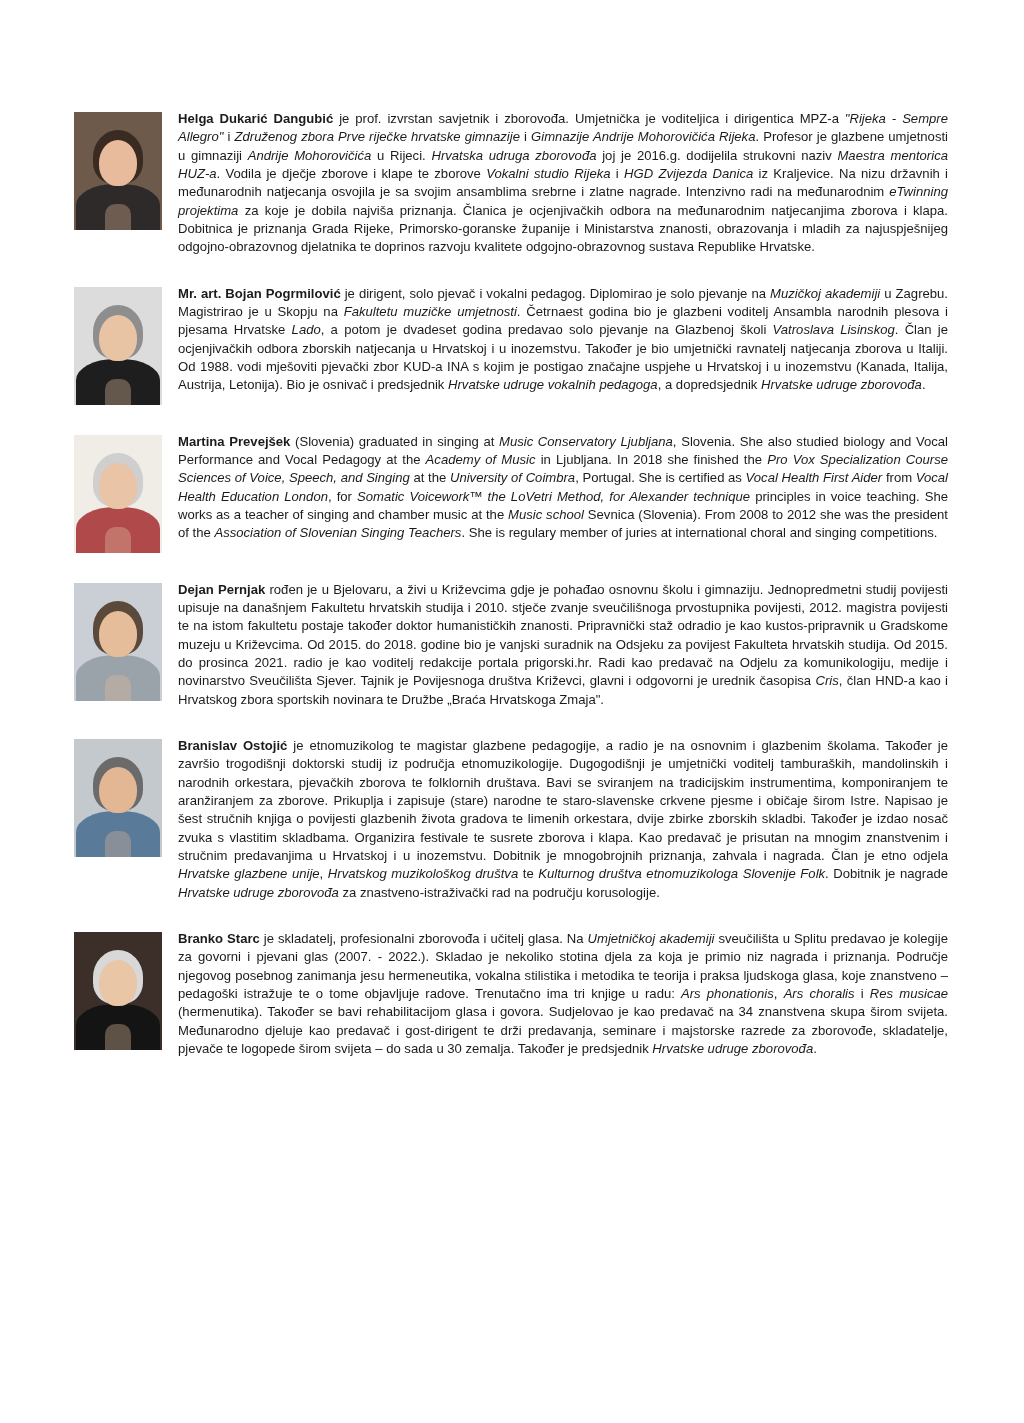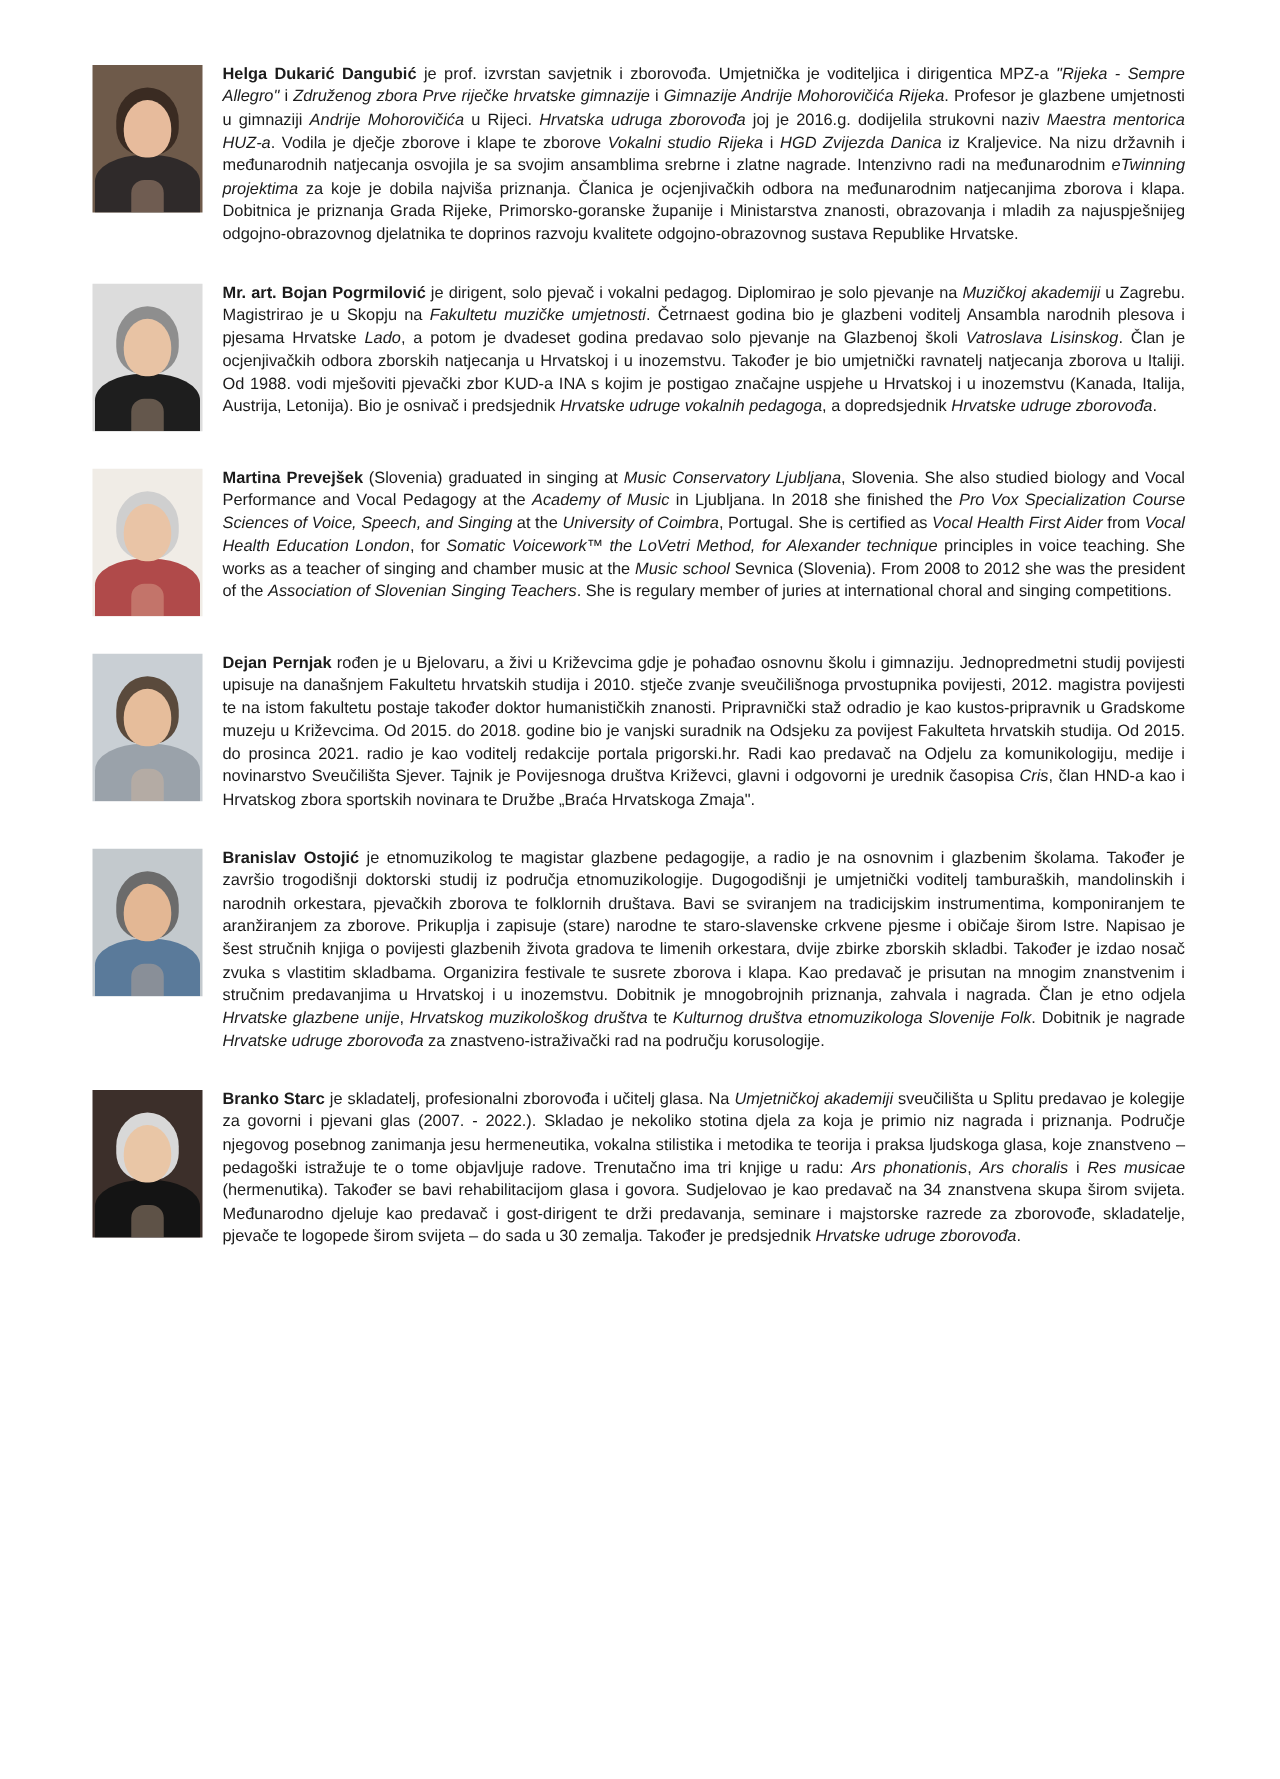--- a/index.html
+++ b/index.html
@@ -12,21 +12,21 @@
   }
   .page {
     position: relative;
     width: 1024px;
     height: 1423px;
     background: #ffffff;
     margin: 0 auto;
     overflow: hidden;
   }
   .page-inner {
-    padding: 48px 76px 0 58px;
+    padding: 108px 76px 0 58px;
   }
   .bio {
     display: flex;
     align-items: flex-start;
     margin-bottom: 26px;
   }
   .photo-wrap {
     flex: 0 0 auto;
     width: 120px;
     display: flex;

